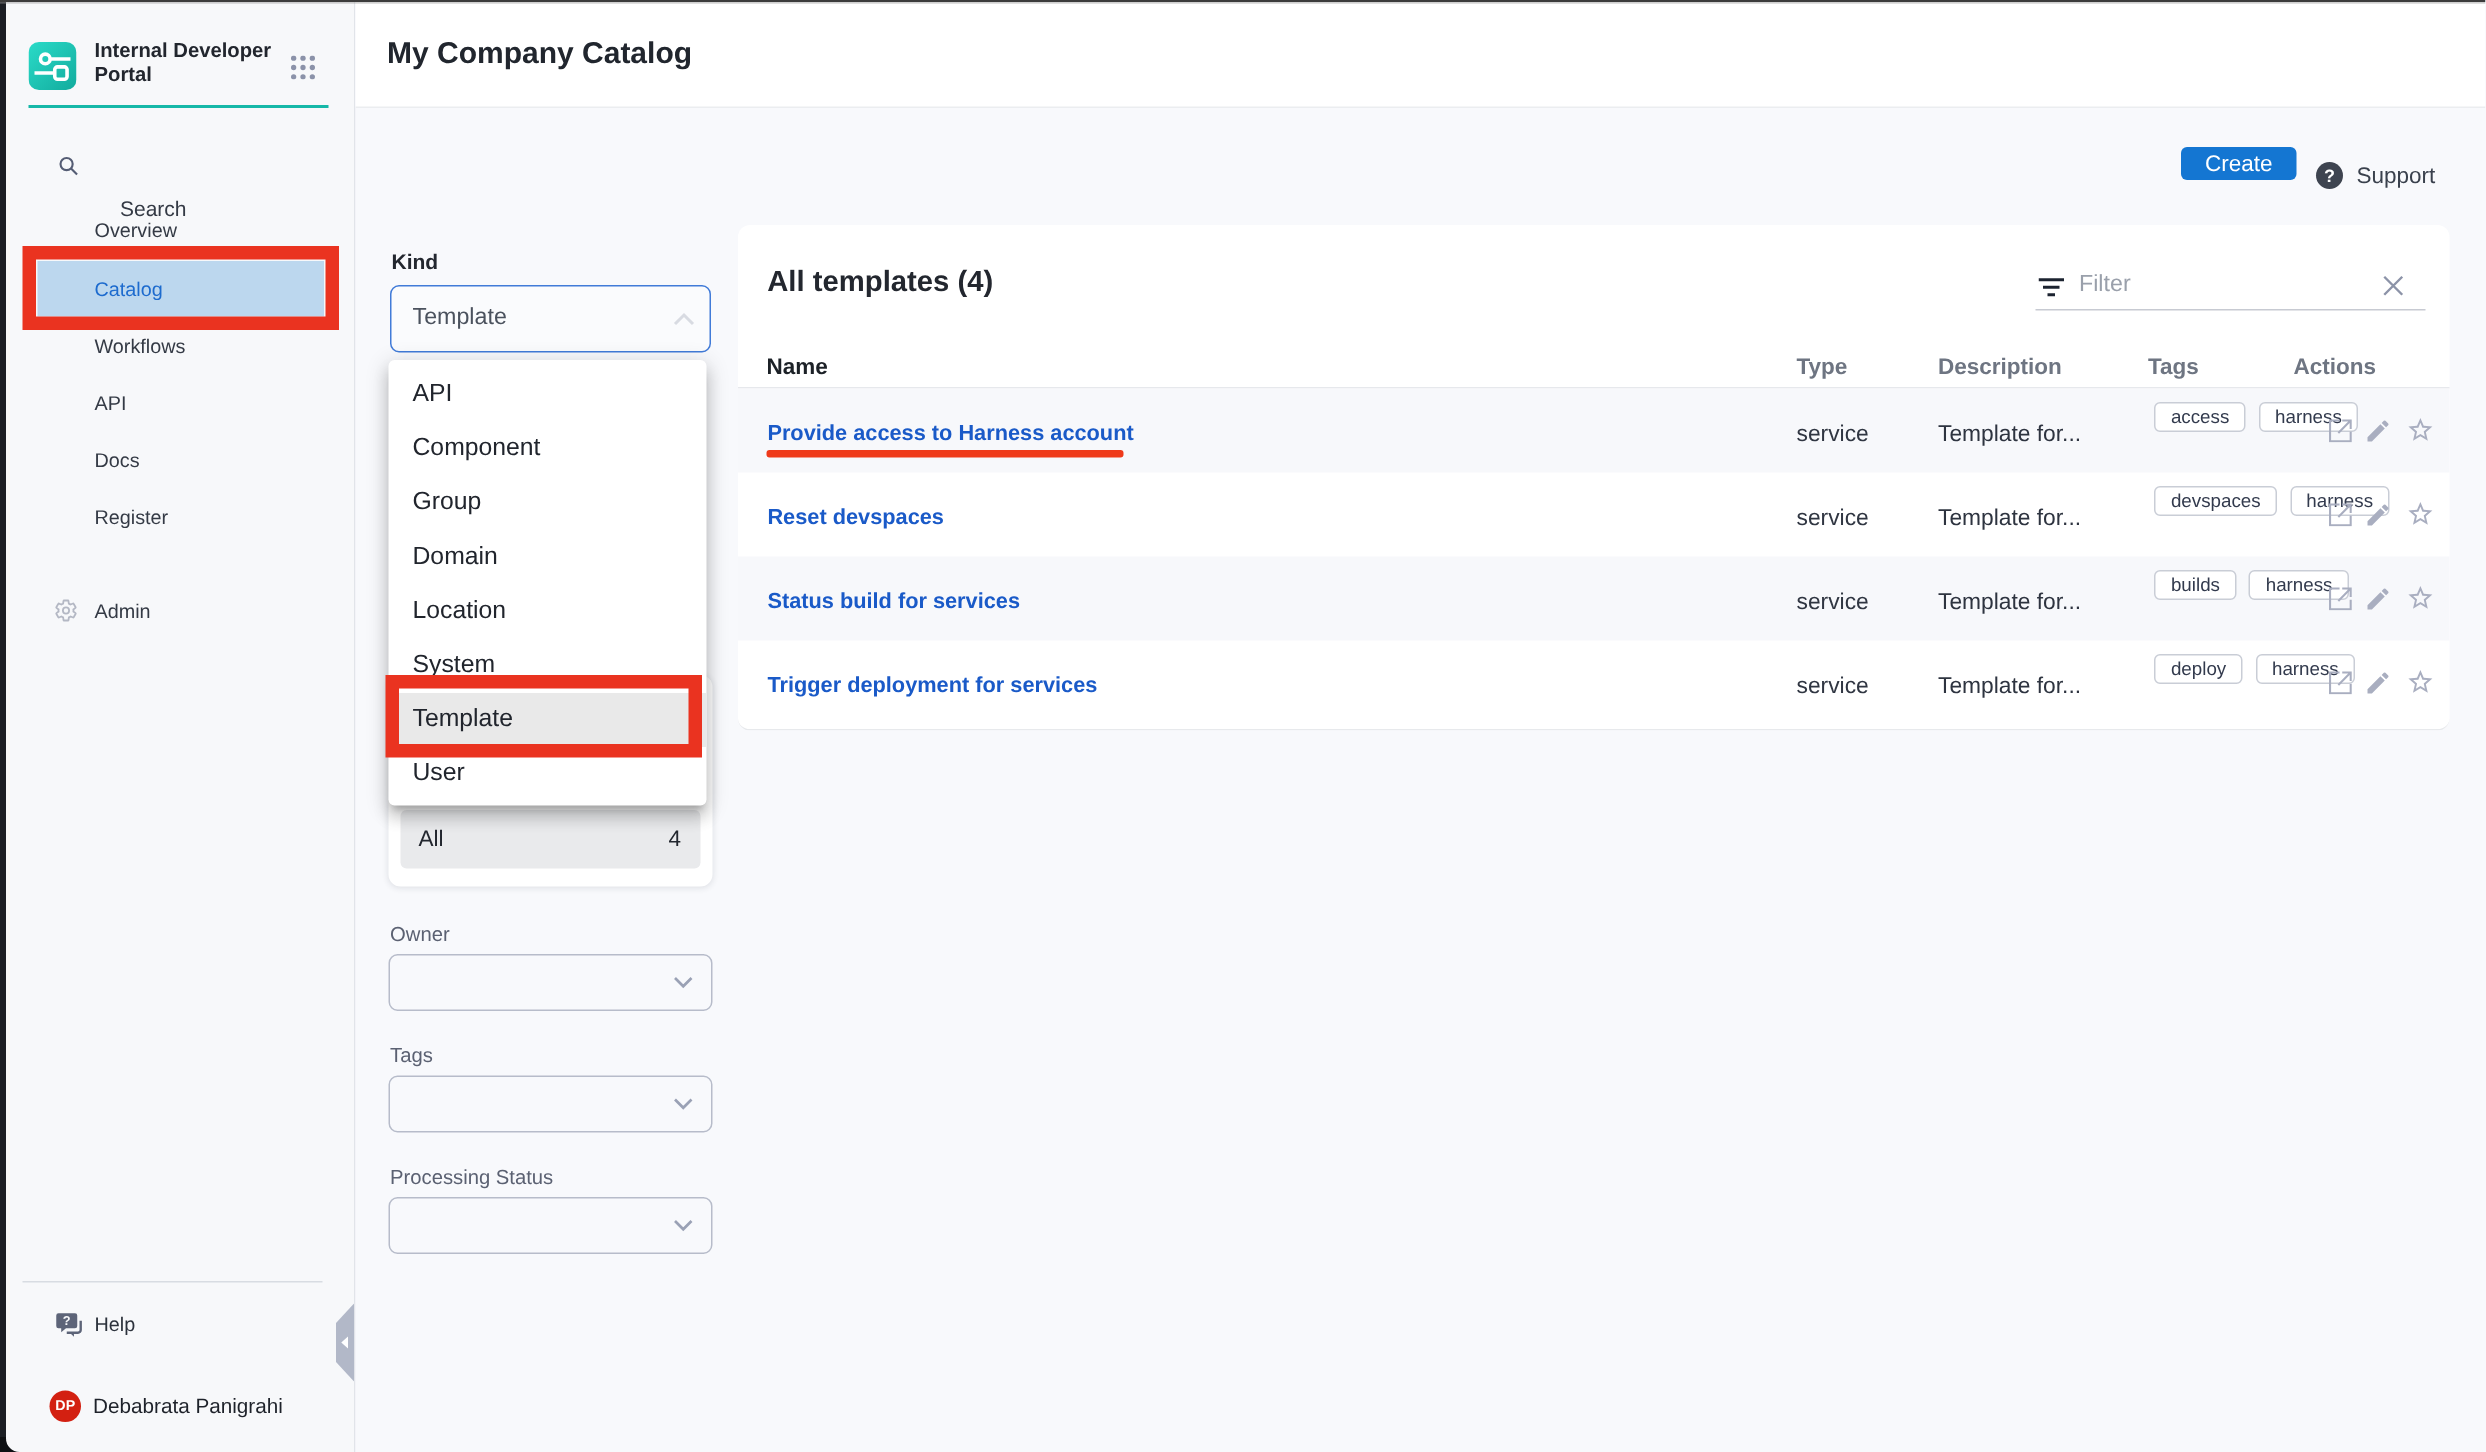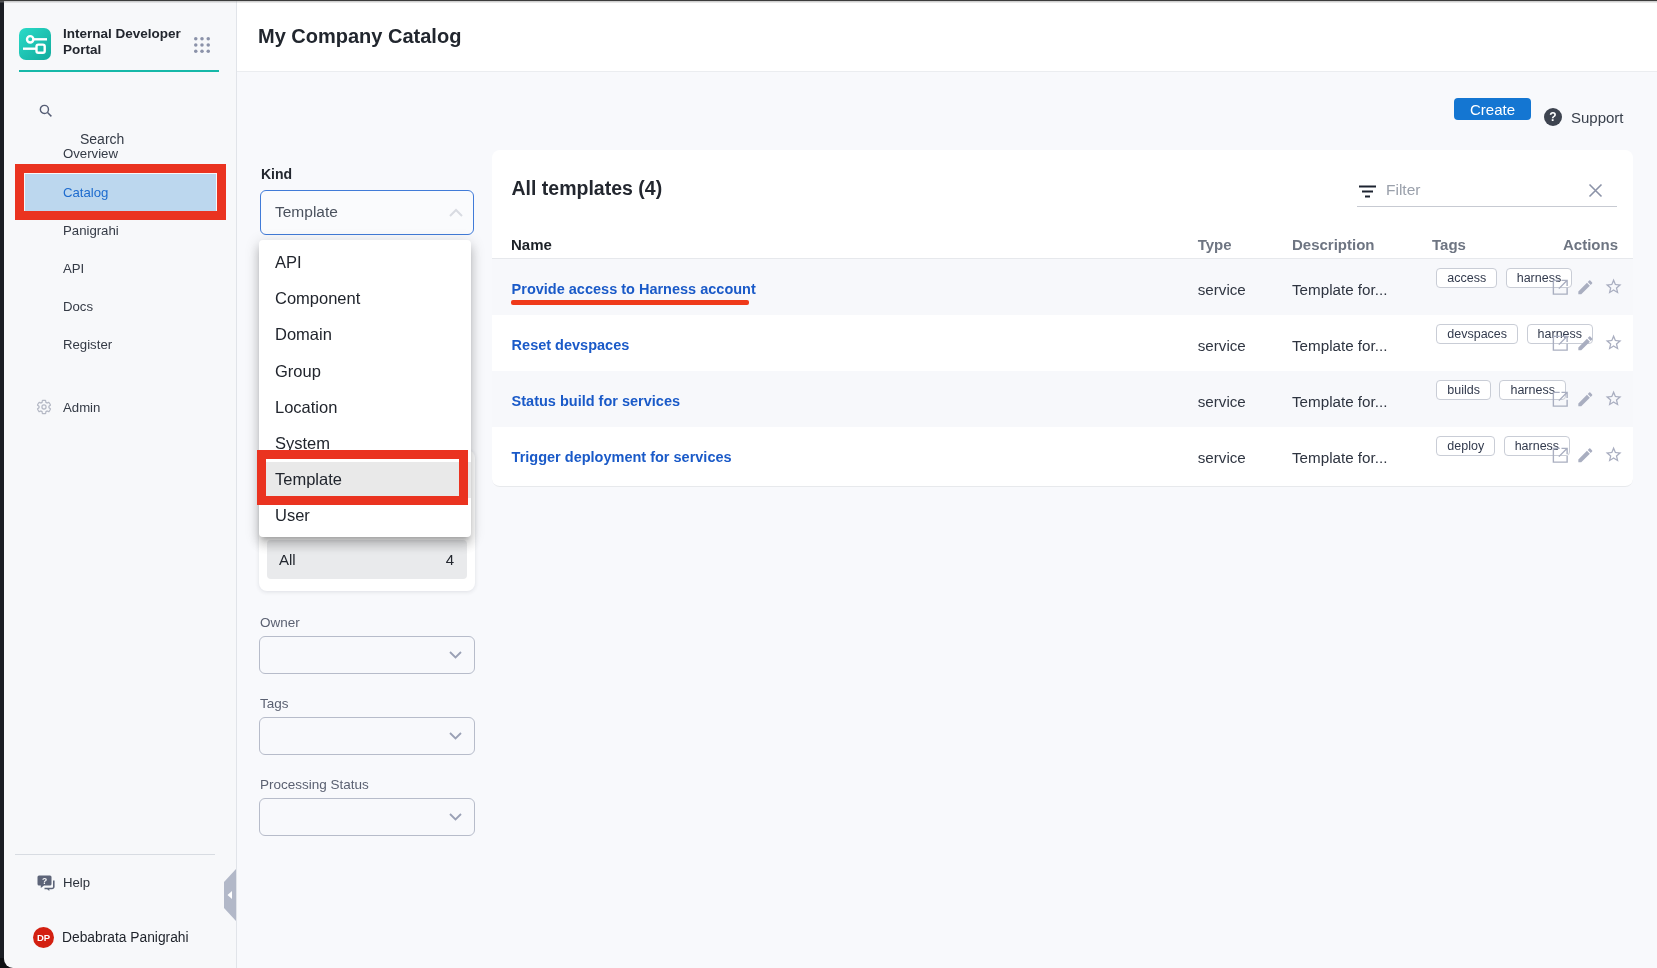--- a/index.html
+++ b/index.html
@@ -91,21 +91,21 @@
   #filter-ic { left:867px; top:35px; }
   #filter-ph { left:894px; top:31px; font-size:15.5px; color:#9aa0ab; }
   #filter-x { left:1096px; top:33px; }
   #filter-line { left:865px; top:56px; width:260px; height:1px; background:#c7cad2; }
 
   .th { position:absolute; top:86px; font-size:15px; font-weight:bold; }
   #th-name { left:19px; color:#1c2127; }
   #th-type { left:705.7px; color:#6e7582; }
   #th-desc { left:800px; color:#6e7582; }
   #th-tags { left:940px; color:#6e7582; }
-  #th-act { left:1071px; color:#6e7582; }
+  #th-act { left:1037px; color:#6e7582; }
   #thead-line { left:0; top:108px; width:1141px; height:1px; background:#e6e8ec; }
 
   .trow { position:absolute; left:0; width:1141px; height:56px; }
   .trow.odd { background:#f7f8fb; }
   #row1 { top:109px; border-bottom-left-radius:0; }
   #row2 { top:165px; }
   #row3 { top:221px; }
   #row4 { top:277px; border-bottom-left-radius:8px; border-bottom-right-radius:8px; }
   .rname { position:absolute; left:19.6px; top:21.5px; font-size:14.5px; font-weight:bold; color:#1a5ac8;text-align:right; }
   .rtype { position:absolute; left:705.7px; top:21.5px; font-size:15.2px; color:#303642; }
@@ -154,21 +154,21 @@
 <svg class="abs" id="search-ic" width="13.5" height="13.5" viewBox="0 0 18 18">
   <circle cx="7.2" cy="7.2" r="5.4" fill="none" stroke="#555d74" stroke-width="1.9"></circle>
   <line x1="11.4" y1="11.4" x2="16.5" y2="16.5" stroke="#555d74" stroke-width="1.9"></line>
 </svg>
 <div class="abs navtext" id="search-tx">Search</div>
 
 <div class="abs navtext mitem" style="top:146px;">Overview</div>
 <div class="abs" id="catalog-hl"></div>
 <div class="abs navtext" id="catalog-tx">Catalog</div>
 <div class="abs" id="catalog-frame"></div>
-<div class="abs navtext mitem" style="top:222.5px;">Panigrahi</div>
+<div class="abs navtext mitem" style="top:222.5px;">Workflows</div>
 <div class="abs navtext mitem" style="top:260.5px;">API</div>
 <div class="abs navtext mitem" style="top:298.5px;">Docs</div>
 <div class="abs navtext mitem" style="top:337px;">Register</div>
 
 <svg class="abs" id="admin-ic" width="16" height="16" viewBox="0 0 24 24" fill="none" stroke="#b4b8c4" stroke-width="1.8">
   <path d="M19.4 13c.04-.32.06-.66.06-1s-.02-.68-.07-1l2.1-1.65c.19-.15.24-.42.12-.64l-2-3.46c-.12-.22-.39-.3-.61-.22l-2.49 1c-.52-.4-1.08-.73-1.69-.98l-.38-2.65A.49.49 0 0 0 14 2h-4c-.25 0-.46.18-.49.42l-.38 2.65c-.61.25-1.17.59-1.69.98l-2.49-1c-.23-.09-.49 0-.61.22l-2 3.46c-.13.22-.07.49.12.64L4.57 11c-.05.32-.07.66-.07 1s.02.68.07 1l-2.11 1.65c-.19.15-.24.42-.12.64l2 3.46c.12.22.39.3.61.22l2.49-1c.52.4 1.08.73 1.69.98l.38 2.65c.03.24.24.42.49.42h4c.25 0 .46-.18.49-.42l.38-2.65c.61-.25 1.17-.59 1.69-.98l2.49 1c.23.09.49 0 .61-.22l2-3.46c.12-.22.07-.49-.12-.64L19.4 13z"></path>
   <circle cx="12" cy="12" r="3.1"></circle>
 </svg>
 <div class="abs navtext mitem" style="top:399.5px;">Admin</div>
 
@@ -329,22 +329,22 @@
           <path d="M22 9.24l-7.19-.62L12 2 9.19 8.63 2 9.24l5.46 4.73L5.82 21 12 17.27 18.18 21l-1.63-7.03L22 9.24zM12 15.4l-3.76 2.27 1-4.28-3.32-2.88 4.38-.38L12 6.1l1.71 4.04 4.38.38-3.32 2.88 1 4.28L12 15.4z"></path>
         </svg>
     </div>
   </div>
 </div>
 <div class="abs" id="red-underline"></div>
 
 <div class="abs" id="menu">
   <div class="mrow">API</div>
   <div class="mrow">Component</div>
+  <div class="mrow">Group</div>
   <div class="mrow">Domain</div>
-  <div class="mrow">Group</div>
   <div class="mrow">Location</div>
   <div class="mrow">System</div>
   <div class="mrow sel">Template</div>
   <div class="mrow">User</div>
 </div>
 <div class="abs" id="tpl-frame"></div>
 
 <div class="abs" id="topline"></div>
 
 </body></html>

